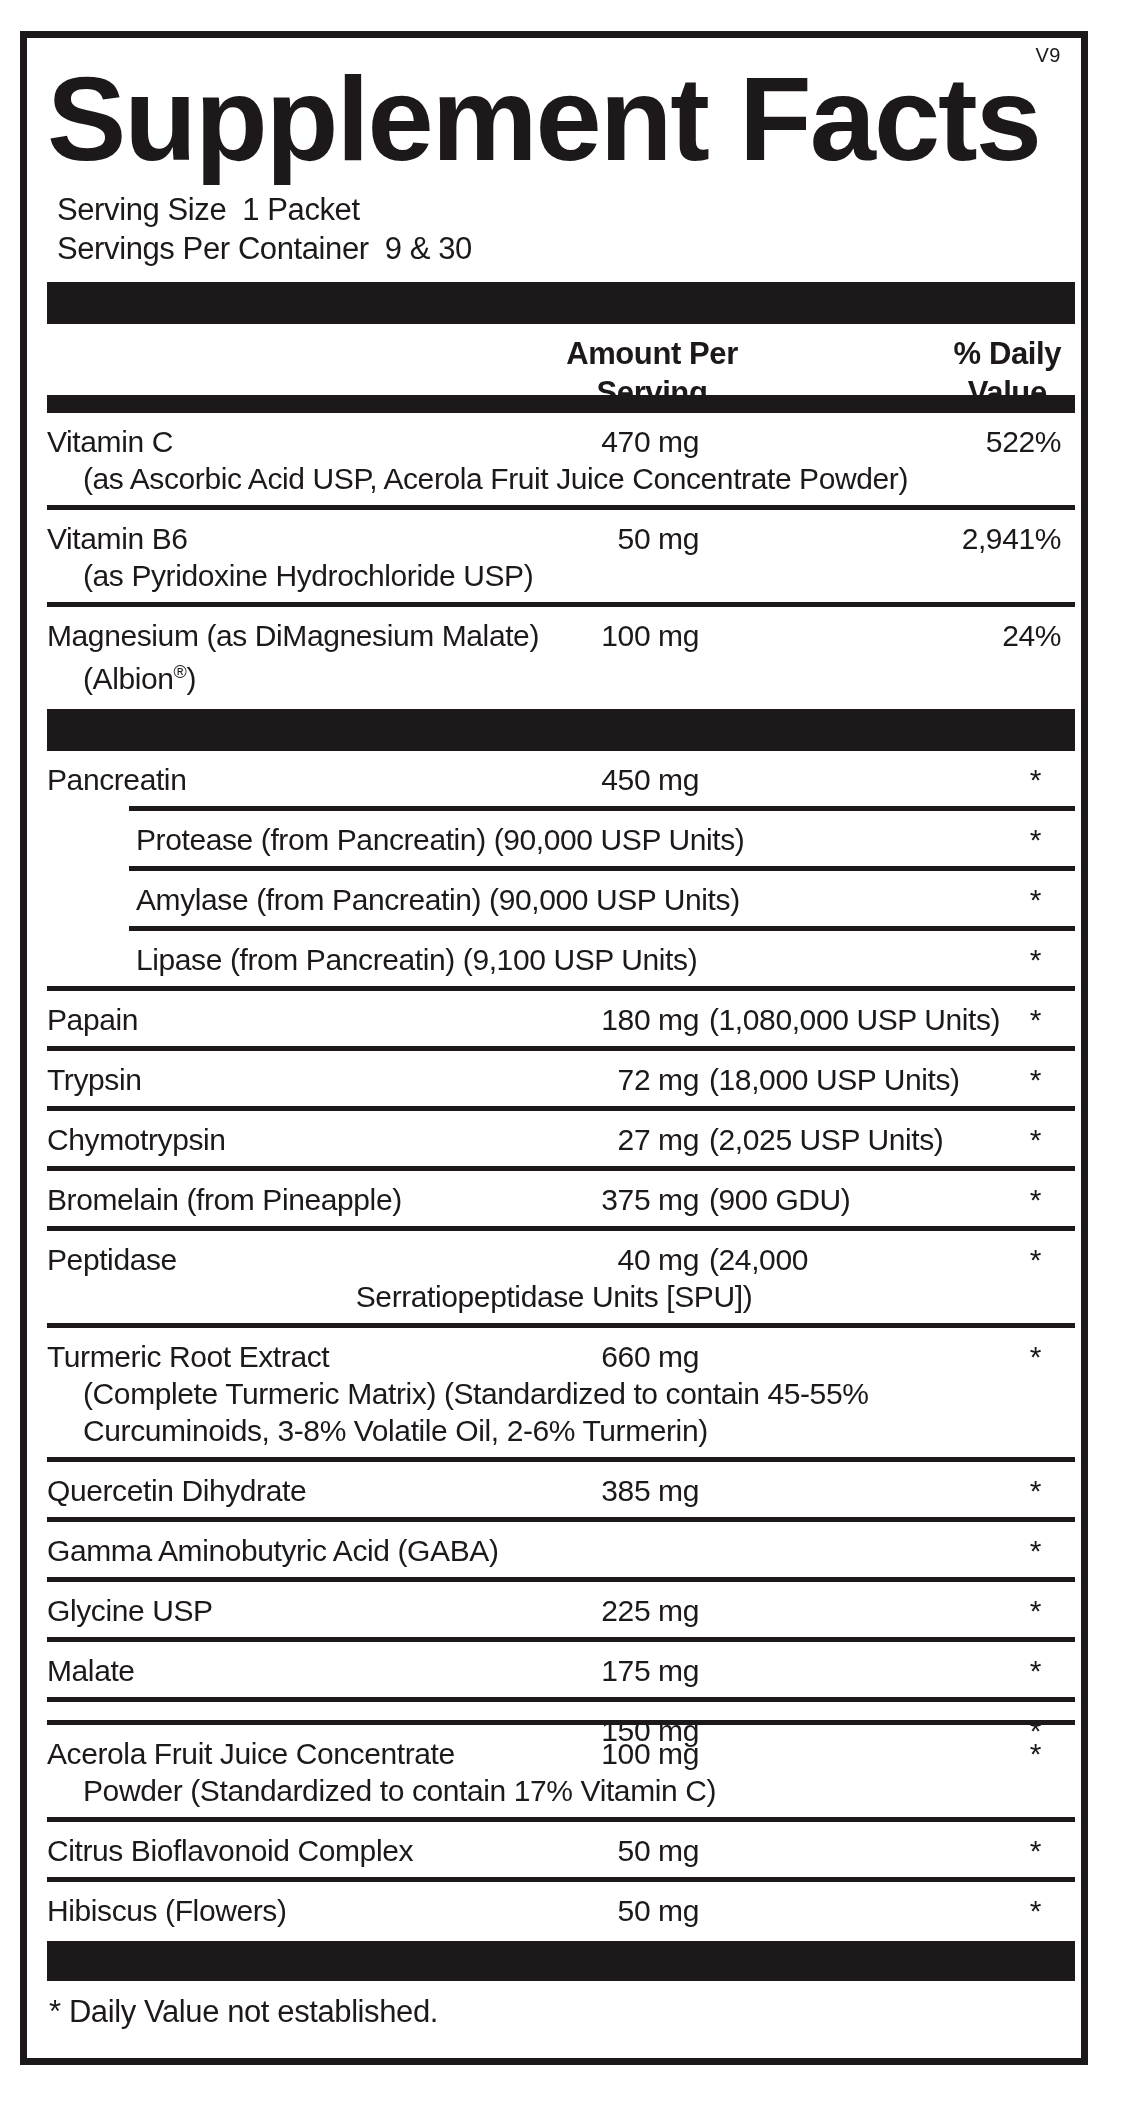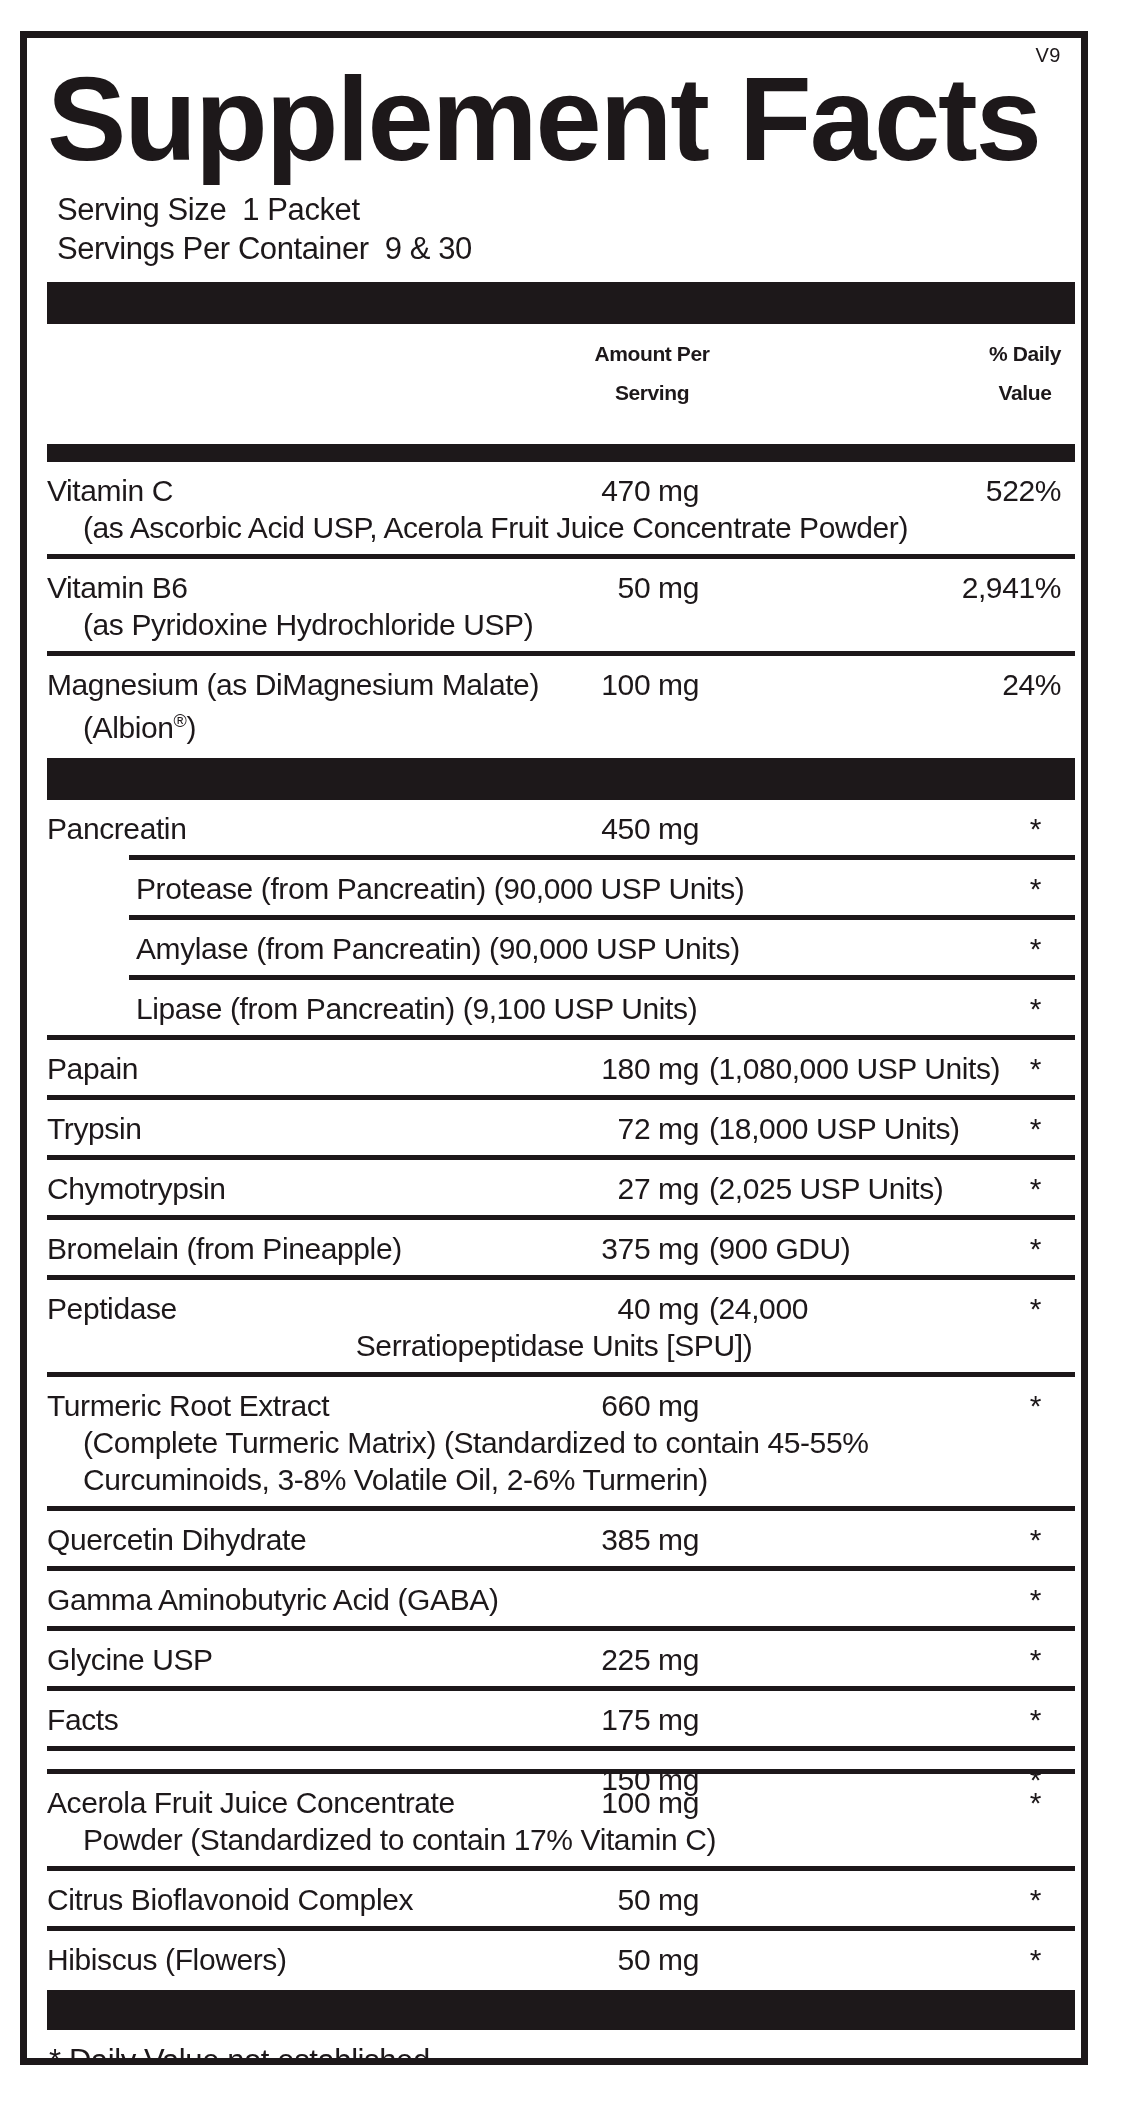--- a/index.html
+++ b/index.html
@@ -21,21 +21,21 @@
 
   .serving { font-size:31px; line-height:39px; margin-top:12px; padding-left:10px;
              letter-spacing:-0.4px; }
   .serving .val { margin-left:16px; }
 
   .bar { background:var(--ink); height:42px; margin-top:14px; margin-right:-14px; }
   .bar.thin { height:18px; margin-top:0; }
   .bar.mid { margin-top:4px; }
   .bar.bottom { height:40px; margin-top:4px; }
 
-  .heads { position:relative; height:120px; font-weight:bold; font-size:21px;
+  .heads { position:relative; height:71px; font-weight:bold; font-size:31px;
            line-height:39px; letter-spacing:-0.4px; }
   .hdr-amount { position:absolute; left:455px; top:10px; width:300px; text-align:center; }
   .hdr-dv { position:absolute; right:0; top:10px; text-align:center; }
 
   .rows { letter-spacing:-0.4px; }
   .sep { border-top:5px solid var(--ink); margin-right:-14px; }
   .sep.indent { margin-left:82px; }
 
   .row { position:relative; font-size:30px; line-height:37px; padding:10px 0 8px; }
   .row .name { display:block; max-width:560px; }
@@ -216,21 +216,21 @@
         <div class="sep"></div>
         <div class="row">
     <span class="name">Glycine USP</span>
     <span class="amt">225 mg</span>
 
     <span class="dv ast">*</span>
 
   </div>
         <div class="sep"></div>
         <div class="row">
-    <span class="name">Facts</span>
+    <span class="name">Malate</span>
     <span class="amt">175 mg</span>
 
     <span class="dv ast">*</span>
 
   </div>
         <div class="sep"></div>
         <div class="row">
     <span class="amt">150 mg</span>
 
     <span class="dv ast">*</span>

